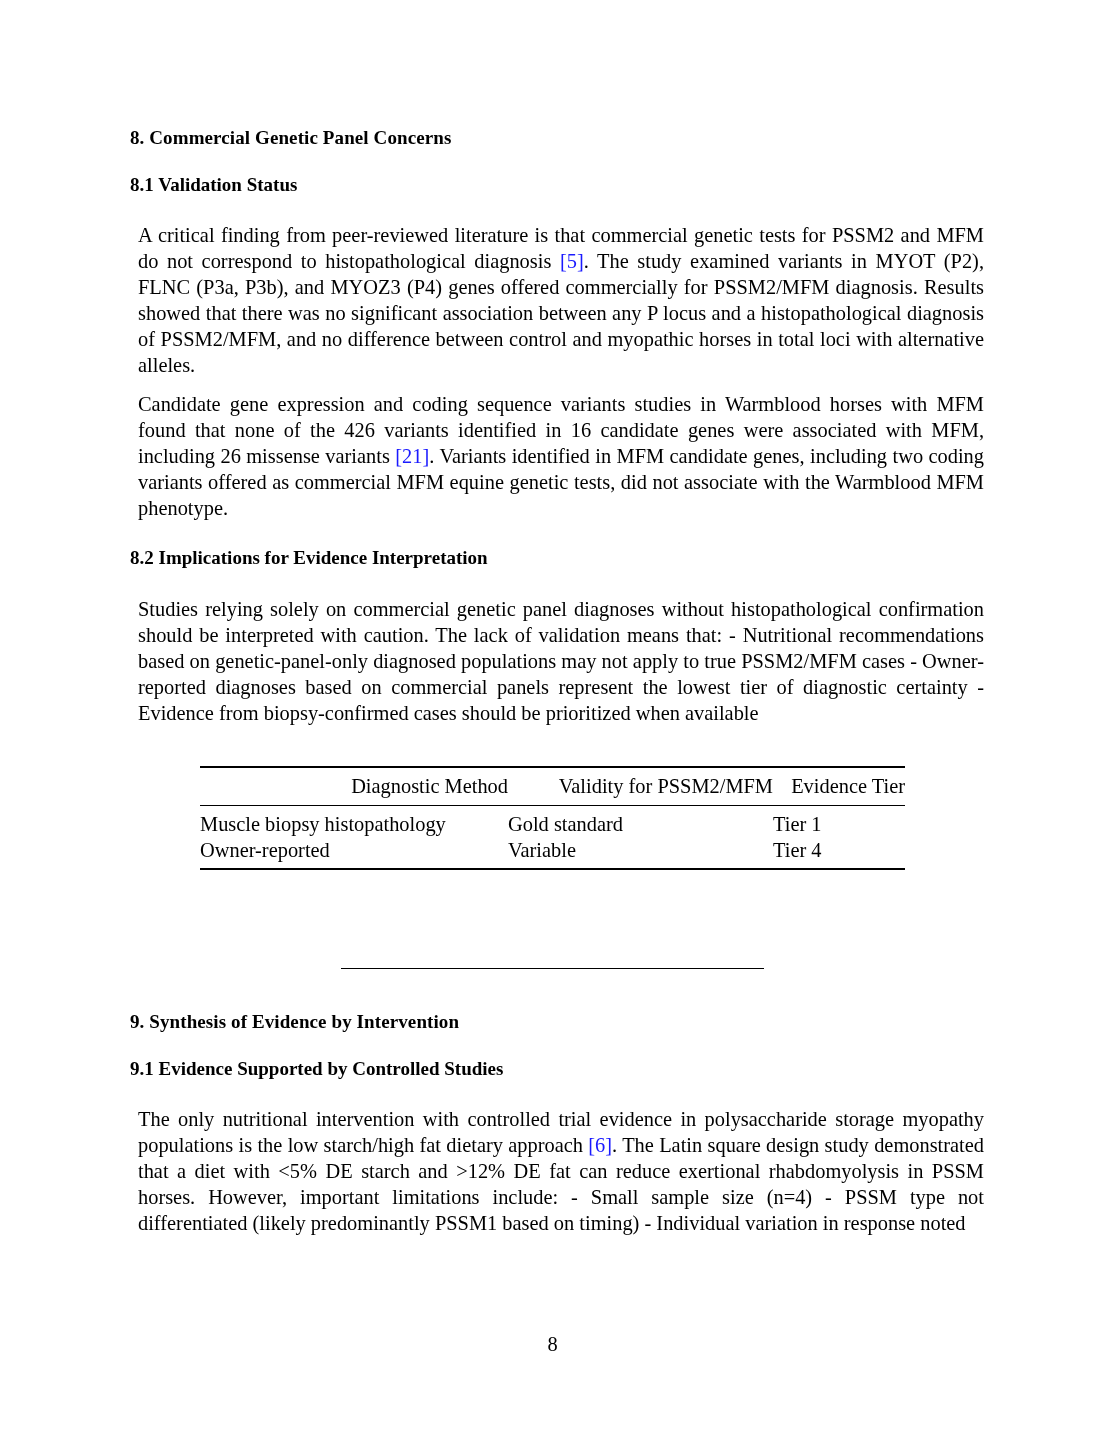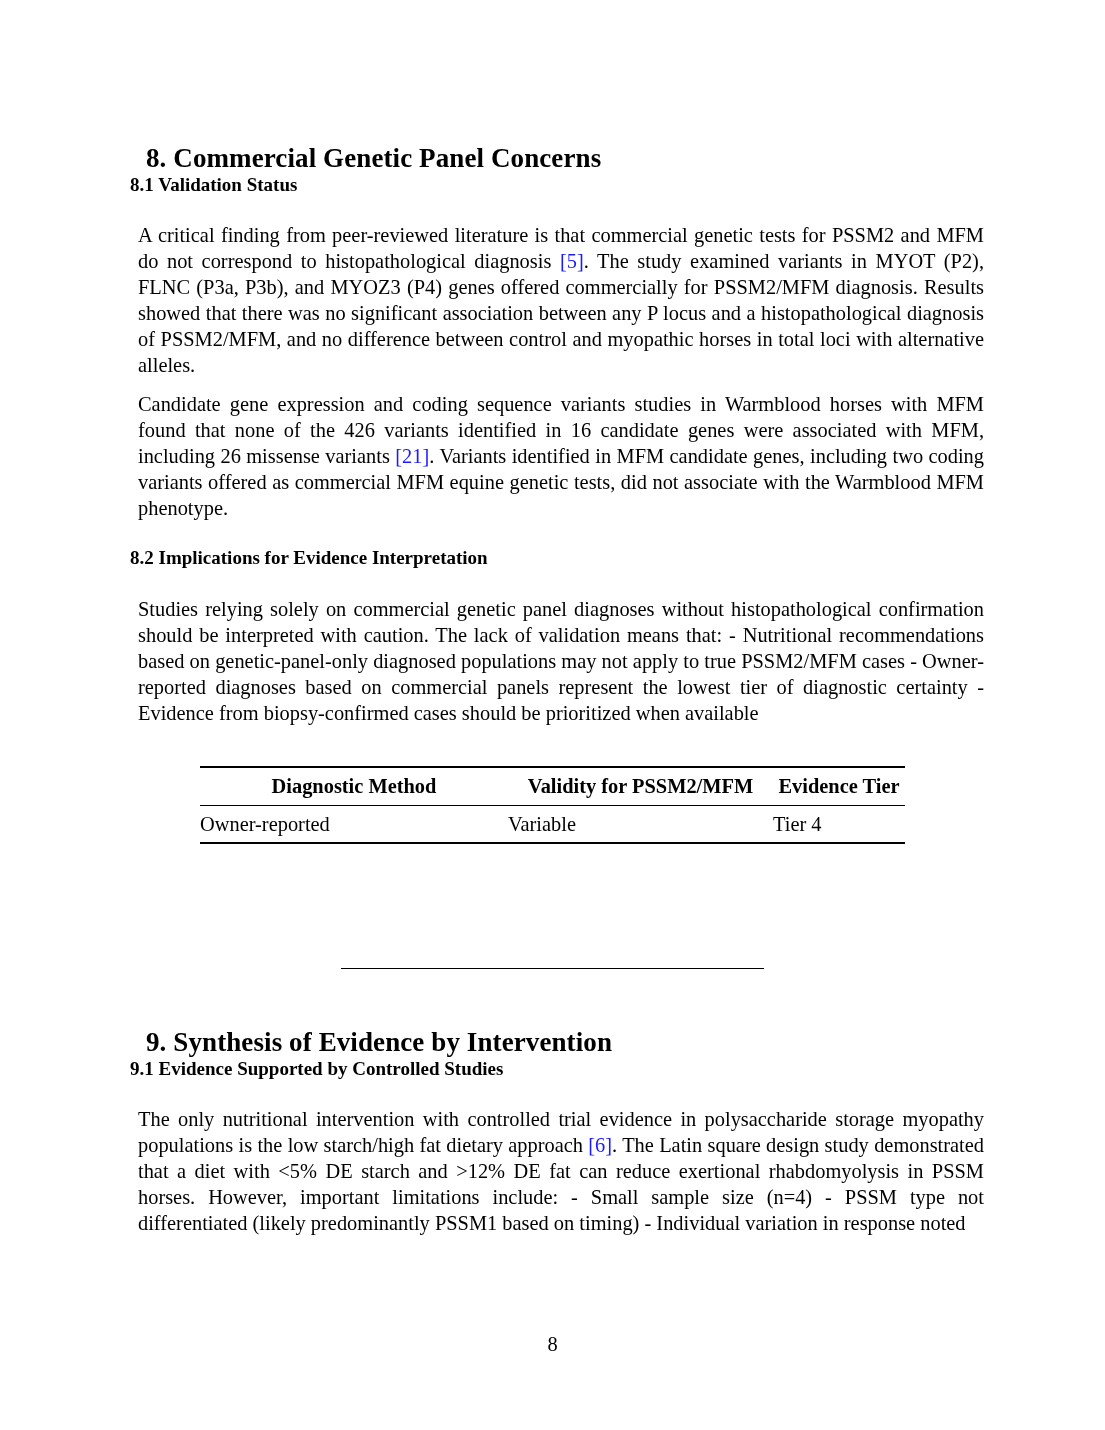--- a/index.html
+++ b/index.html
@@ -16,22 +16,22 @@
     }
     .page {
       position: absolute;
       left: 130px;
       top: 0;
       width: 846px;
     }
     h1.section {
       position: absolute;
       left: 0;
-      margin: 16px;
-      font-size: 27px;
+      margin: 0;
+      font-size: 19px;
       font-weight: bold;
       letter-spacing: 0.1px;
       white-space: nowrap;
     }
     h2.subsection {
       position: absolute;
       left: 0;
       margin: 0;
       font-size: 19px;
       font-weight: bold;
@@ -54,22 +54,22 @@
       position: absolute;
       left: 70px;
       top: 766px;
       border-collapse: collapse;
       width: 705px;
       font-size: 20.4px;
       border-top: 2px solid #000;
       border-bottom: 2px solid #000;
     }
     table.evidence th {
-      text-align: center;
-      font-weight: bold;
+      text-align: right;
+      font-weight: normal;
       padding: 6px 0 7px 0;
       border-bottom: 1.3px solid #000;
       line-height: 24px;
       white-space: nowrap;
     }
     table.evidence td {
       padding: 0;
       line-height: 26px;
       white-space: nowrap;
     }
@@ -114,20 +114,25 @@
   <table class="evidence">
     <thead>
       <tr>
         <th class="col1">Diagnostic Method</th>
         <th class="col2">Validity for PSSM2/MFM</th>
         <th>Evidence Tier</th>
       </tr>
     </thead>
     <tbody>
       <tr>
+        <td>Muscle biopsy histopathology</td>
+        <td>Gold standard</td>
+        <td>Tier 1</td>
+      </tr>
+      <tr>
         <td>Owner-reported</td>
         <td>Variable</td>
         <td>Tier 4</td>
       </tr>
     </tbody>
   </table>
 
   <div class="rule"></div>
 
   <h1 class="section" style="top:1011px;">9. Synthesis of Evidence by Intervention</h1>

